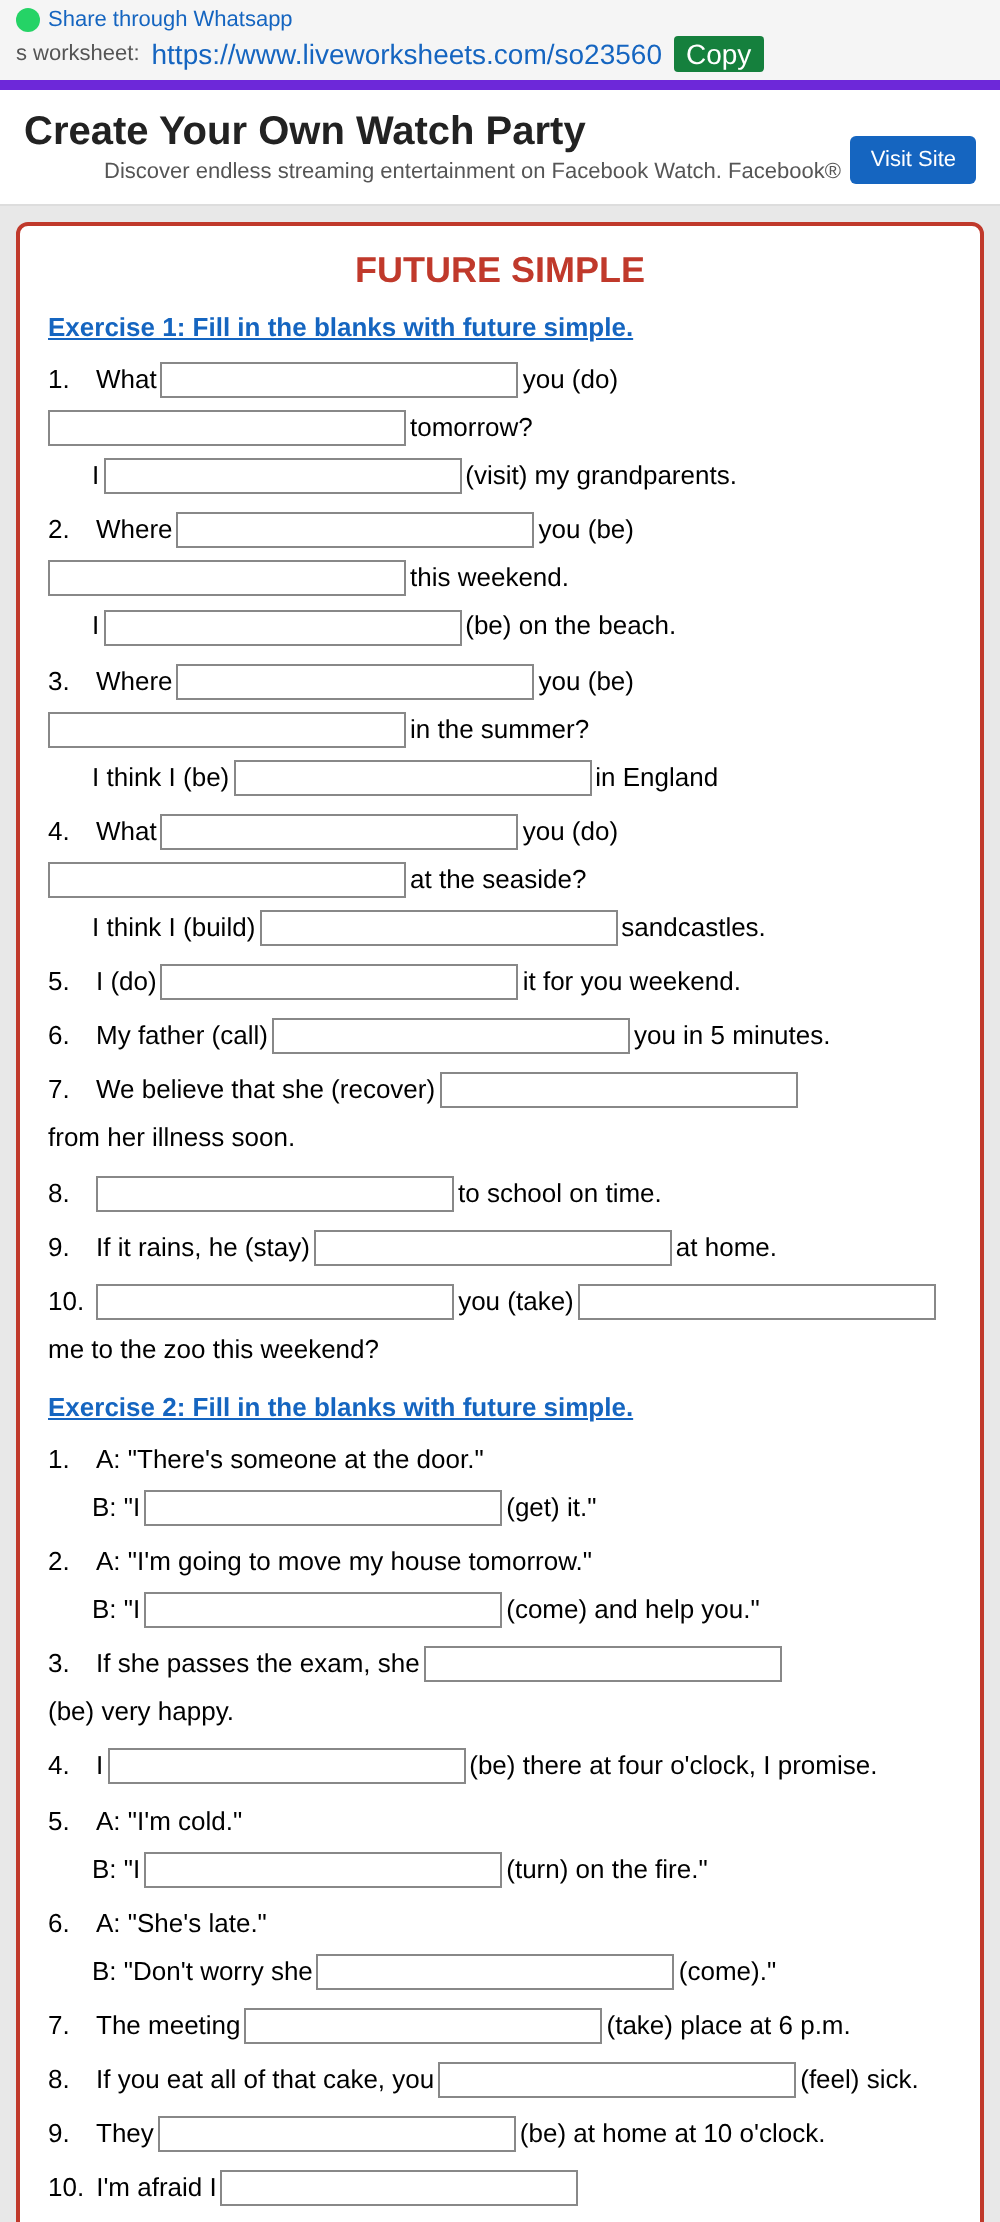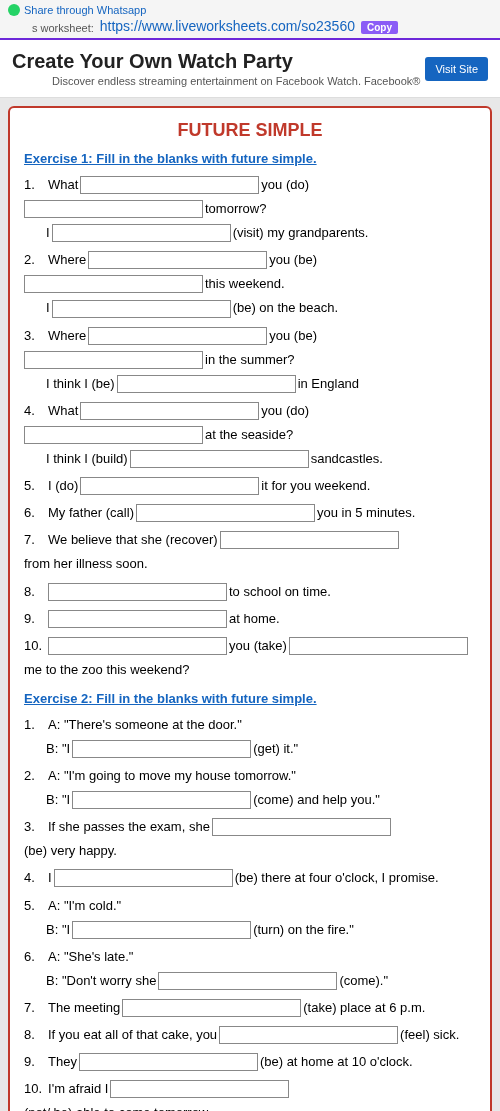--- a/index.html
+++ b/index.html
@@ -3,53 +3,51 @@
   <meta charset="utf-8">
   <style>
     * { box-sizing: border-box; margin: 0; padding: 0; }
     body { font-family: Arial, sans-serif; font-size: 13px; background: #e8e8e8; width: 500px; }
 
     .top-bar {
       background: #f5f5f5;
       padding: 4px 8px;
       font-size: 11px;
       color: #555;
-      border-bottom: 2px solid #6d28d9;
+      border-bottom: 5px solid #6d28d9;
     }
     .top-bar .share-link {
       color: #1565c0;
       display: flex;
       align-items: center;
       gap: 4px;
       font-size: 11px;
     }
     .top-bar .url-row {
       display: flex;
-      align-items: flex-end;
+      align-items: center;
       gap: 6px;
       margin-top: 2px;
-      margin-left: 24px;
     }
     .top-bar .copy-btn {
-      background: #8b5cf6;
+      background: #15803d;
       color: white;
       border: none;
       padding: 1px 6px;
-      font-size: 10px;
+      font-size: 14px;
       border-radius: 2px;
       cursor: pointer;
-      font-weight: bold;
     }
 
     .watch-party-banner {
       background: white;
       padding: 10px 12px;
       border-bottom: 1px solid #ddd;
       display: flex;
-      align-items: center;
+      align-items: flex-end;
       justify-content: space-between;
     }
     .watch-party-banner h2 {
       font-size: 20px;
       font-weight: bold;
       color: #222;
     }
     .watch-party-banner p {
       font-size: 11px;
       color: #555;
@@ -247,20 +245,21 @@
     </li>
 
     <li>
       <span class="num">8.</span>
       <input type="text" class="blank blank-md" style="">
       <span>to school on time.</span>
     </li>
 
     <li>
       <span class="num">9.</span>
+      <span>If it rains, he (stay)</span>
       <input type="text" class="blank blank-md" style="">
       <span>at home.</span>
     </li>
 
     <li>
       <span class="num">10.</span>
       <input type="text" class="blank blank-sm" style="">
       <span>you (take)</span>
       <input type="text" class="blank blank-sm" style="">
       <span>me to the zoo this weekend?</span>

